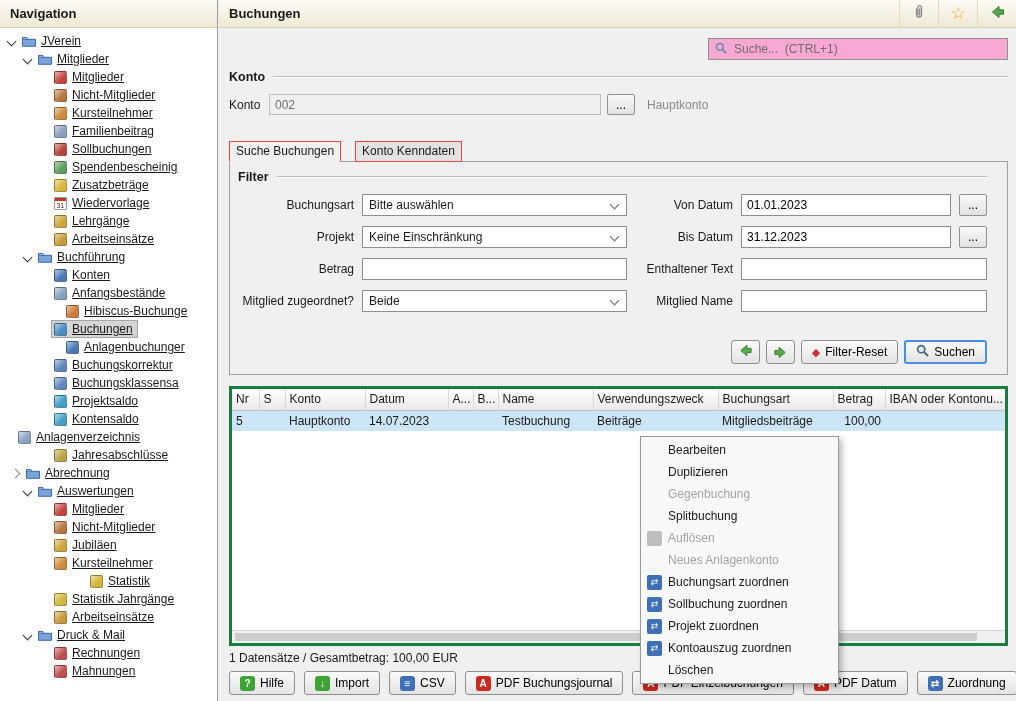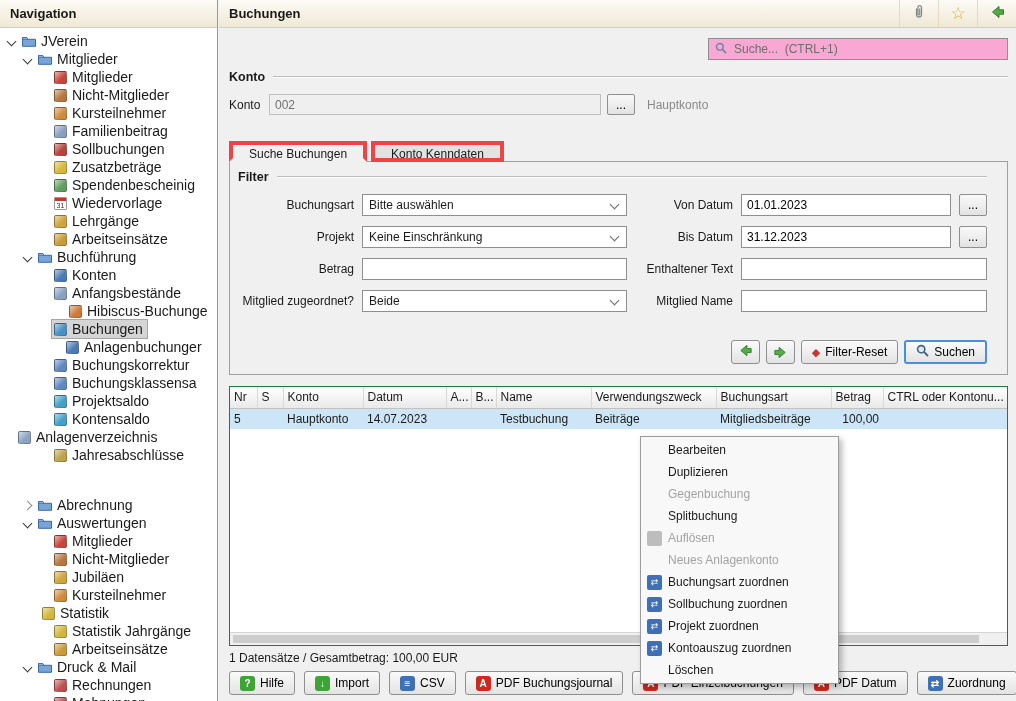--- a/index.html
+++ b/index.html
@@ -25,21 +25,21 @@
         border-right:1.4px solid #8a8a8a; border-bottom:1.4px solid #8a8a8a; transform:rotate(-45deg); }
   .twrap { display:flex; align-items:center; gap:5px; padding:1px 4px 1px 2px; border:1px solid transparent; }
   .tree-row.selected .twrap { background:#d5d5d5; border-color:#a6a6a6; }
   .ticon { width:13px; height:13px; flex:0 0 13px; border-radius:2px; }
   .chip  { border:1px solid rgba(0,0,0,.3); }
   .folder { border:none; border-radius:0; width:14px; flex-basis:14px; }
   .folder svg { display:block; }
   .cal { background:#fff; border:1px solid #9a9a9a; font-size:7px; line-height:8px; text-align:center;
          padding-top:4px; position:relative; color:#333; border-radius:1px; }
   .cal::before { content:''; position:absolute; top:0; left:0; right:0; height:3px; background:#c0392b; }
-  .tlabel { font-size:14px; }
+  .tlabel { font-size:12px;text-decoration:underline; }
 
   
   .main { position:absolute; left:219px; top:0; right:0; height:100%; }
   .main .hdr { justify-content:space-between; padding-right:0; }
   .hdr-icons { display:flex; height:100%; align-items:stretch; }
   .hdr-cell { width:39px; display:flex; align-items:center; justify-content:center;
               border-left:1px solid #e3dac0; cursor:pointer; }
   .star-glyph { font-size:17px; color:#dfaf2c; font-weight:normal; line-height:1; }
 
   
@@ -60,22 +60,22 @@
   .inp { height:21px; border:1px solid #8f8f8f; background:#fff; padding:0 5px;
          font:12px "Liberation Sans", sans-serif; color:#1a1a1a; }
   .inp[disabled] { background:#efefef; border-color:#c0c0c0; color:#707070; }
   .konto-row .inp { width:332px; }
   .btn-sm { width:28px; height:21px; margin-left:6px; border:1px solid #8f8f8f; border-radius:2px;
             background:linear-gradient(#f9f9f9,#e2e2e2); font:12px "Liberation Sans", sans-serif; cursor:pointer; }
   .konto-name { margin-left:12px; color:#8a8a8a; }
 
   
   .tabs { position:absolute; top:141px; left:10px; display:flex; z-index:2; }
-  .tab { height:21px; line-height:19px; padding:0 16px; border:4px solid #ef4444; background:#e2e2e2;
-         margin-right:4px; cursor:pointer; }
+  .tab { height:21px; line-height:19px; padding:0 6px; border:1px solid #ef4444; background:#e2e2e2;
+         margin-right:14px; cursor:pointer; }
   .tab.active { background:#f0f0f0; border-bottom-color:#f0f0f0; }
   .tab-panel { position:absolute; top:161px; left:10px; right:8px; height:214px;
                border:1px solid #a0a0a0; background:#f0f0f0; padding:8px 20px 8px 8px; }
 
   
   .filter-grid { display:grid; grid-template-columns:116px 265px 1fr 246px; column-gap:8px; row-gap:10px;
                  margin-top:10px; align-items:center; }
   .flabel { text-align:right; white-space:nowrap; }
   .fselect { height:22px; background:#fff; border:1px solid #8f8f8f; display:flex; align-items:center;
              padding:0 22px 0 6px; position:relative; cursor:pointer; }
@@ -89,21 +89,21 @@
 
   .filter-actions { position:absolute; right:20px; bottom:10px; display:flex; gap:6px; align-items:center; }
   .btn { height:24px; border:1px solid #8f8f8f; border-radius:3px; background:linear-gradient(#fafafa,#e3e3e3);
          display:inline-flex; align-items:center; gap:5px; padding:0 10px;
          font:12px "Liberation Sans", sans-serif; cursor:pointer; white-space:nowrap; }
   .btn-arrow { width:29px; padding:0; justify-content:center; }
   .btn-suchen { border:2px solid #4a90d9; }
   .reset-glyph { color:#cc3333; font-size:11px; line-height:1; }
 
   
-  .table-area { position:absolute; top:386px; left:10px; right:8px; height:260px; border:1px solid #15803d;
+  .table-area { position:absolute; top:386px; left:10px; right:8px; height:260px; border:3px solid #15803d;
                 background:#fff; overflow:hidden; }
   table { border-collapse:collapse; table-layout:fixed; width:778px; }
   th { height:21px; background:linear-gradient(#ffffff,#e9e9e9); border-right:1px solid #d8d8d8;
        border-bottom:1px solid #c2c2c2; font-weight:normal; text-align:left; padding:0 4px; font-size:12px;
        white-space:nowrap; overflow:hidden; cursor:pointer; }
   td { height:21px; padding:0 4px; font-size:12px; white-space:nowrap; overflow:hidden; }
   tr.selected td { background:#cde6f7; }
   td.num { text-align:right; }
   .hscroll { position:absolute; left:0; right:0; bottom:0; height:13px; background:#f0f0f0;
              border-top:1px solid #d5d5d5; }
@@ -189,29 +189,29 @@
         <div class="tree-row" style="padding-left: 36px;">
           <span class="chev"></span>
           <span class="twrap">
             <span class="ticon chip" style="background: linear-gradient(135deg, rgba(255, 255, 255, 0.6), rgba(255, 255, 255, 0) 60%), rgb(181, 68, 60);"></span>
             <span class="tlabel">Sollbuchungen</span>
           </span>
         </div>
         <div class="tree-row" style="padding-left: 36px;">
           <span class="chev"></span>
           <span class="twrap">
+            <span class="ticon chip" style="background: linear-gradient(135deg, rgba(255, 255, 255, 0.6), rgba(255, 255, 255, 0) 60%), rgb(95, 158, 95);"></span>
+            <span class="tlabel">Spendenbescheinig</span>
+          </span>
+        </div>
+        <div class="tree-row" style="padding-left: 36px;">
+          <span class="chev"></span>
+          <span class="twrap">
             <span class="ticon chip" style="background: linear-gradient(135deg, rgba(255, 255, 255, 0.6), rgba(255, 255, 255, 0) 60%), rgb(216, 184, 58);"></span>
             <span class="tlabel">Zusatzbeträge</span>
-          </span>
-        </div>
-        <div class="tree-row" style="padding-left: 36px;">
-          <span class="chev"></span>
-          <span class="twrap">
-            <span class="ticon chip" style="background: linear-gradient(135deg, rgba(255, 255, 255, 0.6), rgba(255, 255, 255, 0) 60%), rgb(95, 158, 95);"></span>
-            <span class="tlabel">Spendenbescheinig</span>
           </span>
         </div>
         <div class="tree-row" style="padding-left: 36px;">
           <span class="chev"></span>
           <span class="twrap">
             <span class="ticon cal">31</span>
             <span class="tlabel">Wiedervorlage</span>
           </span>
         </div>
         <div class="tree-row" style="padding-left: 36px;">
@@ -247,21 +247,21 @@
             <span class="tlabel">Konten</span>
           </span>
         </div>
         <div class="tree-row" style="padding-left: 36px;">
           <span class="chev"></span>
           <span class="twrap">
             <span class="ticon chip" style="background: linear-gradient(135deg, rgba(255, 255, 255, 0.6), rgba(255, 255, 255, 0) 60%), rgb(134, 160, 191);"></span>
             <span class="tlabel">Anfangsbestände</span>
           </span>
         </div>
-        <div class="tree-row" style="padding-left: 28px; gap: 23px;">
+        <div class="tree-row" style="padding-left: 48px;">
           <span class="chev"></span>
           <span class="twrap">
             <span class="ticon chip" style="background: linear-gradient(135deg, rgba(255, 255, 255, 0.6), rgba(255, 255, 255, 0) 60%), rgb(207, 122, 60);"></span>
             <span class="tlabel">Hibiscus-Buchunge</span>
           </span>
         </div>
         <div class="tree-row selected" style="padding-left: 36px;">
           <span class="chev"></span>
           <span class="twrap">
             <span class="ticon chip" style="background: linear-gradient(135deg, rgba(255, 255, 255, 0.6), rgba(255, 255, 255, 0) 60%), rgb(74, 142, 194);"></span>
@@ -310,21 +310,21 @@
             <span class="tlabel">Anlagenverzeichnis</span>
           </span>
         </div>
         <div class="tree-row" style="padding-left: 36px;">
           <span class="chev"></span>
           <span class="twrap">
             <span class="ticon chip" style="background: linear-gradient(135deg, rgba(255, 255, 255, 0.6), rgba(255, 255, 255, 0) 60%), rgb(191, 163, 74);"></span>
             <span class="tlabel">Jahresabschlüsse</span>
           </span>
         </div>
-        <div class="tree-row" style="padding-left: 20px; margin-top: 32px;">
+        <div class="tree-row" style="padding-left: 8px;">
           <span class="chev col"></span>
           <span class="twrap">
             <span class="ticon folder">
               <svg width="14" height="12" viewBox="0 0 14 12">
                 <path d="M0.5 2.5 h4.2 l1.2 1.8 h7.6 v7 H0.5 Z" fill="#7aa3d6" stroke="#3a6aa8"></path>
                 <path d="M0.5 2.5 h4.2 l1.2 1.8 H0.5 Z" fill="#9cc0e8" stroke="#3a6aa8" stroke-width="0.8"></path>
               </svg>
             </span>
             <span class="tlabel">Abrechnung</span>
           </span>
@@ -362,21 +362,21 @@
             <span class="tlabel">Jubiläen</span>
           </span>
         </div>
         <div class="tree-row" style="padding-left: 36px;">
           <span class="chev"></span>
           <span class="twrap">
             <span class="ticon chip" style="background: linear-gradient(135deg, rgba(255, 255, 255, 0.6), rgba(255, 255, 255, 0) 60%), rgb(208, 138, 60);"></span>
             <span class="tlabel">Kursteilnehmer</span>
           </span>
         </div>
-        <div class="tree-row" style="padding-left: 24px;">
+        <div class="tree-row" style="padding-left: 36px; gap: 36px;">
           <span class="chev"></span>
           <span class="twrap">
             <span class="ticon chip" style="background: linear-gradient(135deg, rgba(255, 255, 255, 0.6), rgba(255, 255, 255, 0) 60%), rgb(212, 182, 60);"></span>
             <span class="tlabel">Statistik</span>
           </span>
         </div>
         <div class="tree-row" style="padding-left: 36px;">
           <span class="chev"></span>
           <span class="twrap">
             <span class="ticon chip" style="background: linear-gradient(135deg, rgba(255, 255, 255, 0.6), rgba(255, 255, 255, 0) 60%), rgb(212, 182, 60);"></span>
@@ -566,21 +566,21 @@
               <th>Nr</th>
               <th>S</th>
               <th>Konto</th>
               <th>Datum</th>
               <th>A...</th>
               <th>B...</th>
               <th>Name</th>
               <th>Verwendungszweck</th>
               <th>Buchungsart</th>
               <th>Betrag</th>
-              <th>CTRL oder Kontonu...</th>
+              <th>IBAN oder Kontonu...</th>
             </tr>
           </thead>
         <tbody>
             <tr class="selected">
               <td>5</td>
               <td></td>
               <td>Hauptkonto</td>
               <td>14.07.2023</td>
               <td></td>
               <td></td>

